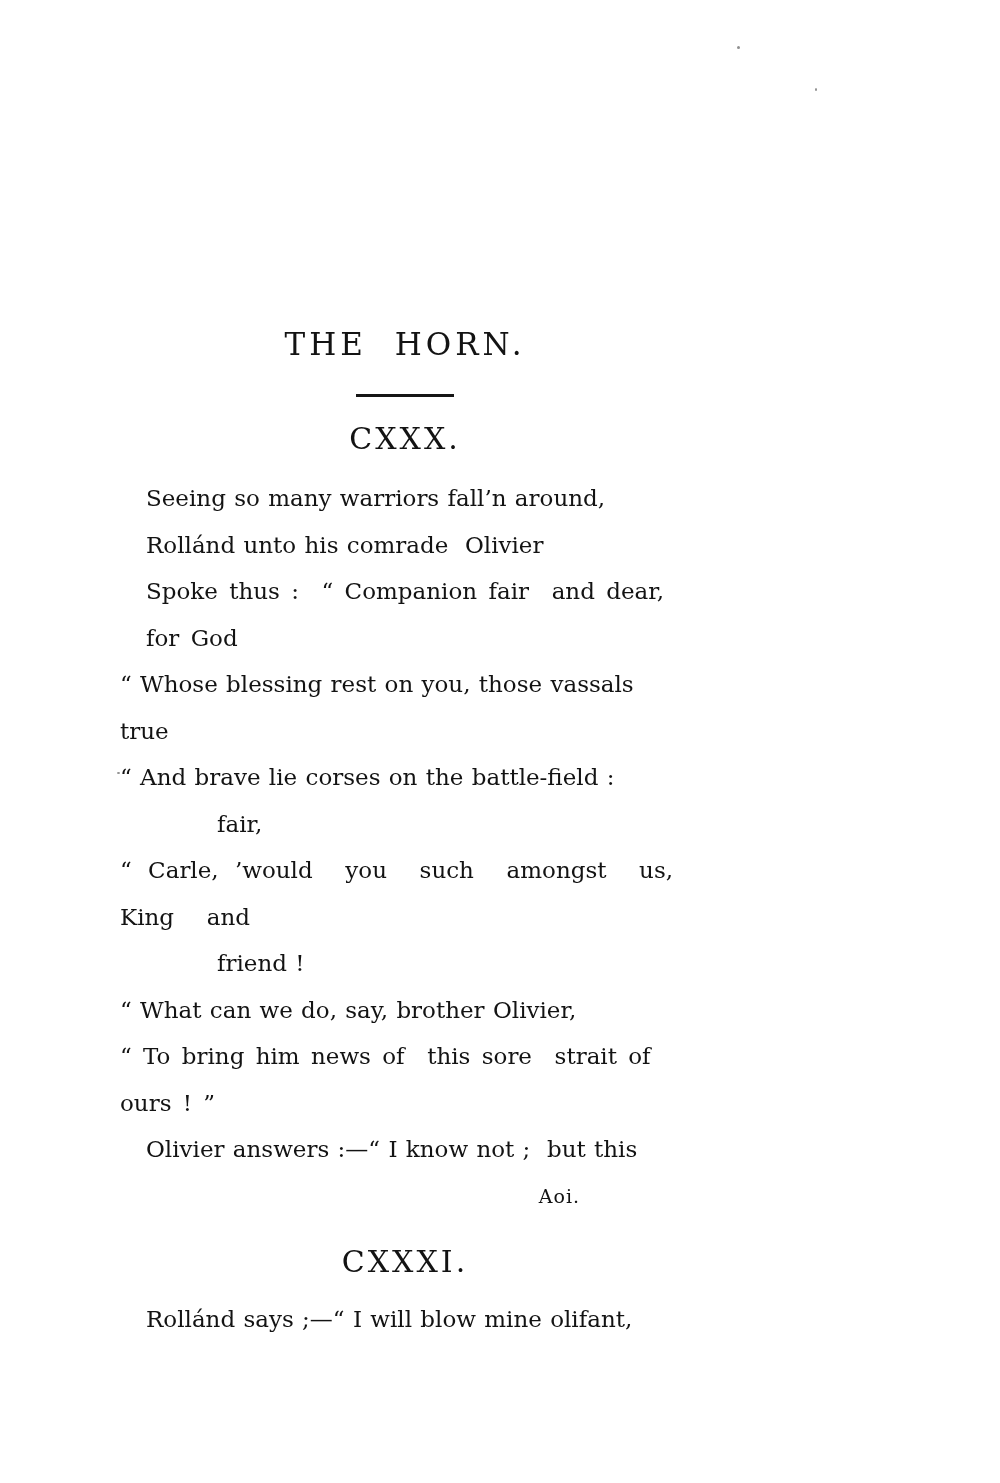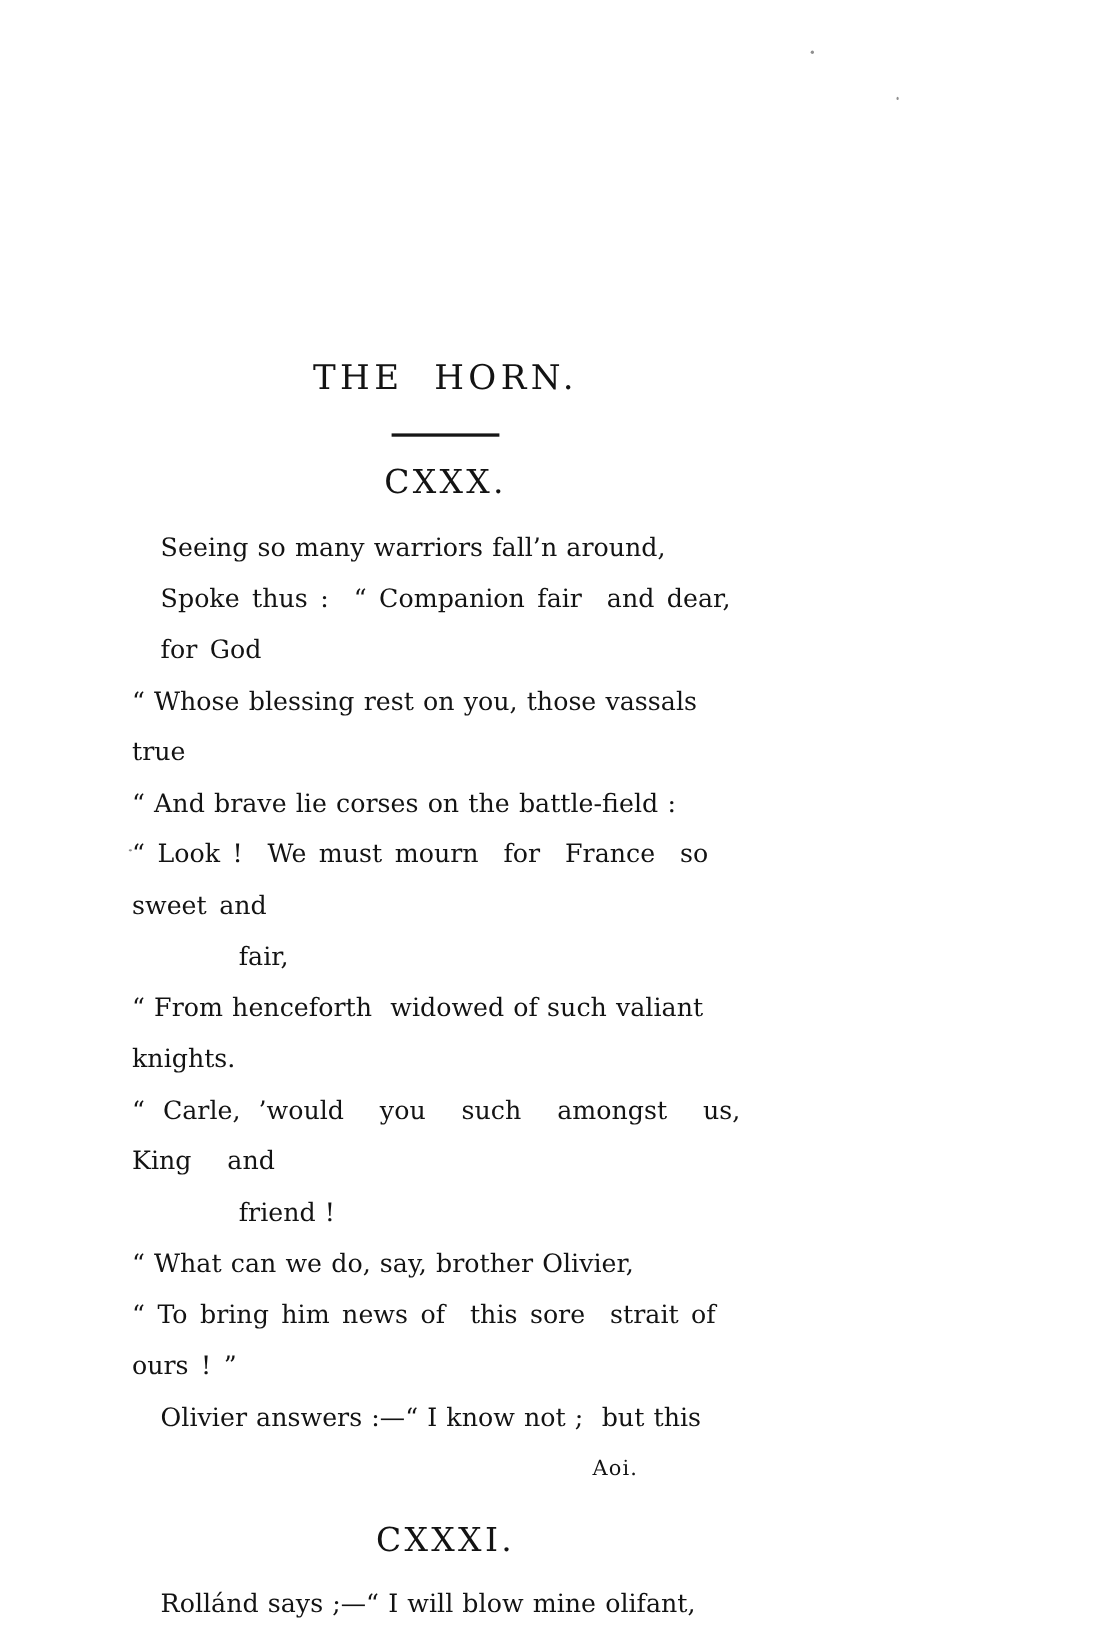--- a/index.html
+++ b/index.html
@@ -96,26 +96,25 @@
 
   <div class="content">
 
     <h1 class="title">THE HORN.</h1>
     <div class="rule"></div>
 
     <h2 class="heading">CXXX.</h2>
 
     <div class="poem">
       <p class="line i">Seeing so many warriors fall’n around,</p>
+      <p class="line i">Rollánd unto his comrade  Olivier</p>
       <p class="line i ws1">Spoke thus :  “ Companion fair  and dear, for God</p>
       <p class="line q">“ Whose blessing rest on you, those vassals true</p>
       <p class="line q">“ And brave lie corses on the battle-field :</p>
-      <p class="line q ws1">“ Look !  We must mourn  for  France  so sweet and</p>
       <p class="line c">fair,</p>
-      <p class="line q">“ From henceforth  widowed of such valiant knights.</p>
       <p class="line q ws2">“ Carle, ’would  you  such  amongst  us,  King  and</p>
       <p class="line c">friend !</p>
       <p class="line q">“ What can we do, say, brother Olivier,</p>
       <p class="line q ws1">“ To bring him news of  this sore  strait of ours ! ”</p>
       <p class="line i">Olivier answers :—“ I know not ;  but this</p>
     </div>
 
     <p class="tail">Aoi.</p>
 
     <h2 class="heading second">CXXXI.</h2>

